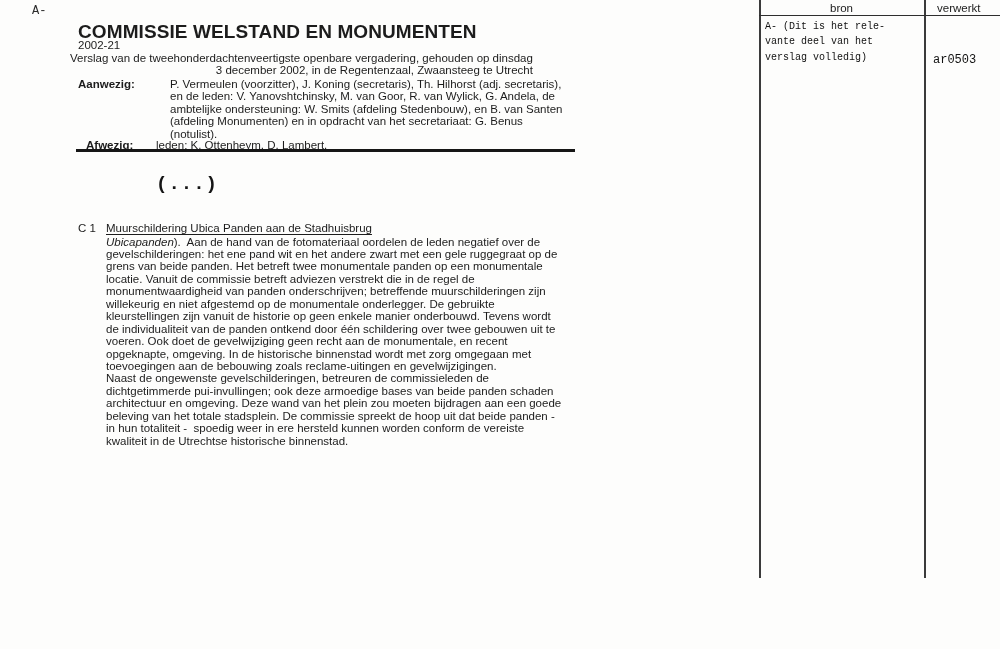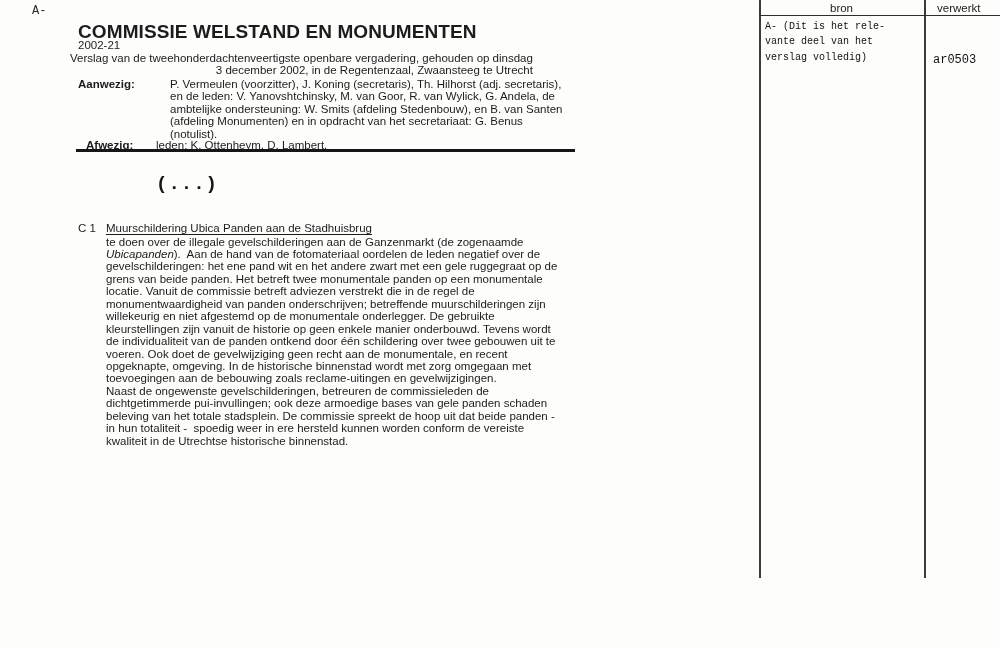--- a/index.html
+++ b/index.html
@@ -125,36 +125,36 @@
   <div id="header-rule" class="abs"></div>
 
   <div id="omission-ellipsis" class="abs mono">(...)</div>
 
   <div id="agenda-index" class="abs line">C 1</div>
 
   <div id="agenda-heading" class="abs line">Muurschildering Ubica Panden aan de Stadhuisbrug</div>
 
   <div id="agenda-body" class="abs">
     <div>
-        <div class="line">te doen over de illegale gevelschilderingen aan de Ganzenmarkt (de zogenaamde</div>
       </div>
     <div class="line"><span class="italic">Ubicapanden</span><span>).  Aan de hand van de fotomateriaal oordelen de leden negatief over de</span></div>
     <div>
         <div class="line">gevelschilderingen: het ene pand wit en het andere zwart met een gele ruggegraat op de</div>
         <div class="line">grens van beide panden. Het betreft twee monumentale panden op een monumentale</div>
         <div class="line">locatie. Vanuit de commissie betreft adviezen verstrekt die in de regel de</div>
         <div class="line">monumentwaardigheid van panden onderschrijven; betreffende muurschilderingen zijn</div>
         <div class="line">willekeurig en niet afgestemd op de monumentale onderlegger. De gebruikte</div>
         <div class="line">kleurstellingen zijn vanuit de historie op geen enkele manier onderbouwd. Tevens wordt</div>
         <div class="line">de individualiteit van de panden ontkend door één schildering over twee gebouwen uit te</div>
         <div class="line">voeren. Ook doet de gevelwijziging geen recht aan de monumentale, en recent</div>
         <div class="line">opgeknapte, omgeving. In de historische binnenstad wordt met zorg omgegaan met</div>
         <div class="line">toevoegingen aan de bebouwing zoals reclame-uitingen en gevelwijzigingen.</div>
         <div class="line">Naast de ongewenste gevelschilderingen, betreuren de commissieleden de</div>
-        <div class="line">dichtgetimmerde pui-invullingen; ook deze armoedige bases van gele panden schaden</div>
+        <div class="line">dichtgetimmerde pui-invullingen; ook deze armoedige bases van beide panden schaden</div>
+        <div class="line">architectuur en omgeving. Deze wand van het plein zou moeten bijdragen aan een goede</div>
         <div class="line">beleving van het totale stadsplein. De commissie spreekt de hoop uit dat beide panden -</div>
         <div class="line">in hun totaliteit -  spoedig weer in ere hersteld kunnen worden conform de vereiste</div>
         <div class="line">kwaliteit in de Utrechtse historische binnenstad.</div>
       </div>
   </div>
 
   <div id="table-vline-left" class="abs vline"></div>
   <div id="table-vline-mid" class="abs vline"></div>
   <div id="table-header-rule" class="abs"></div>
 

